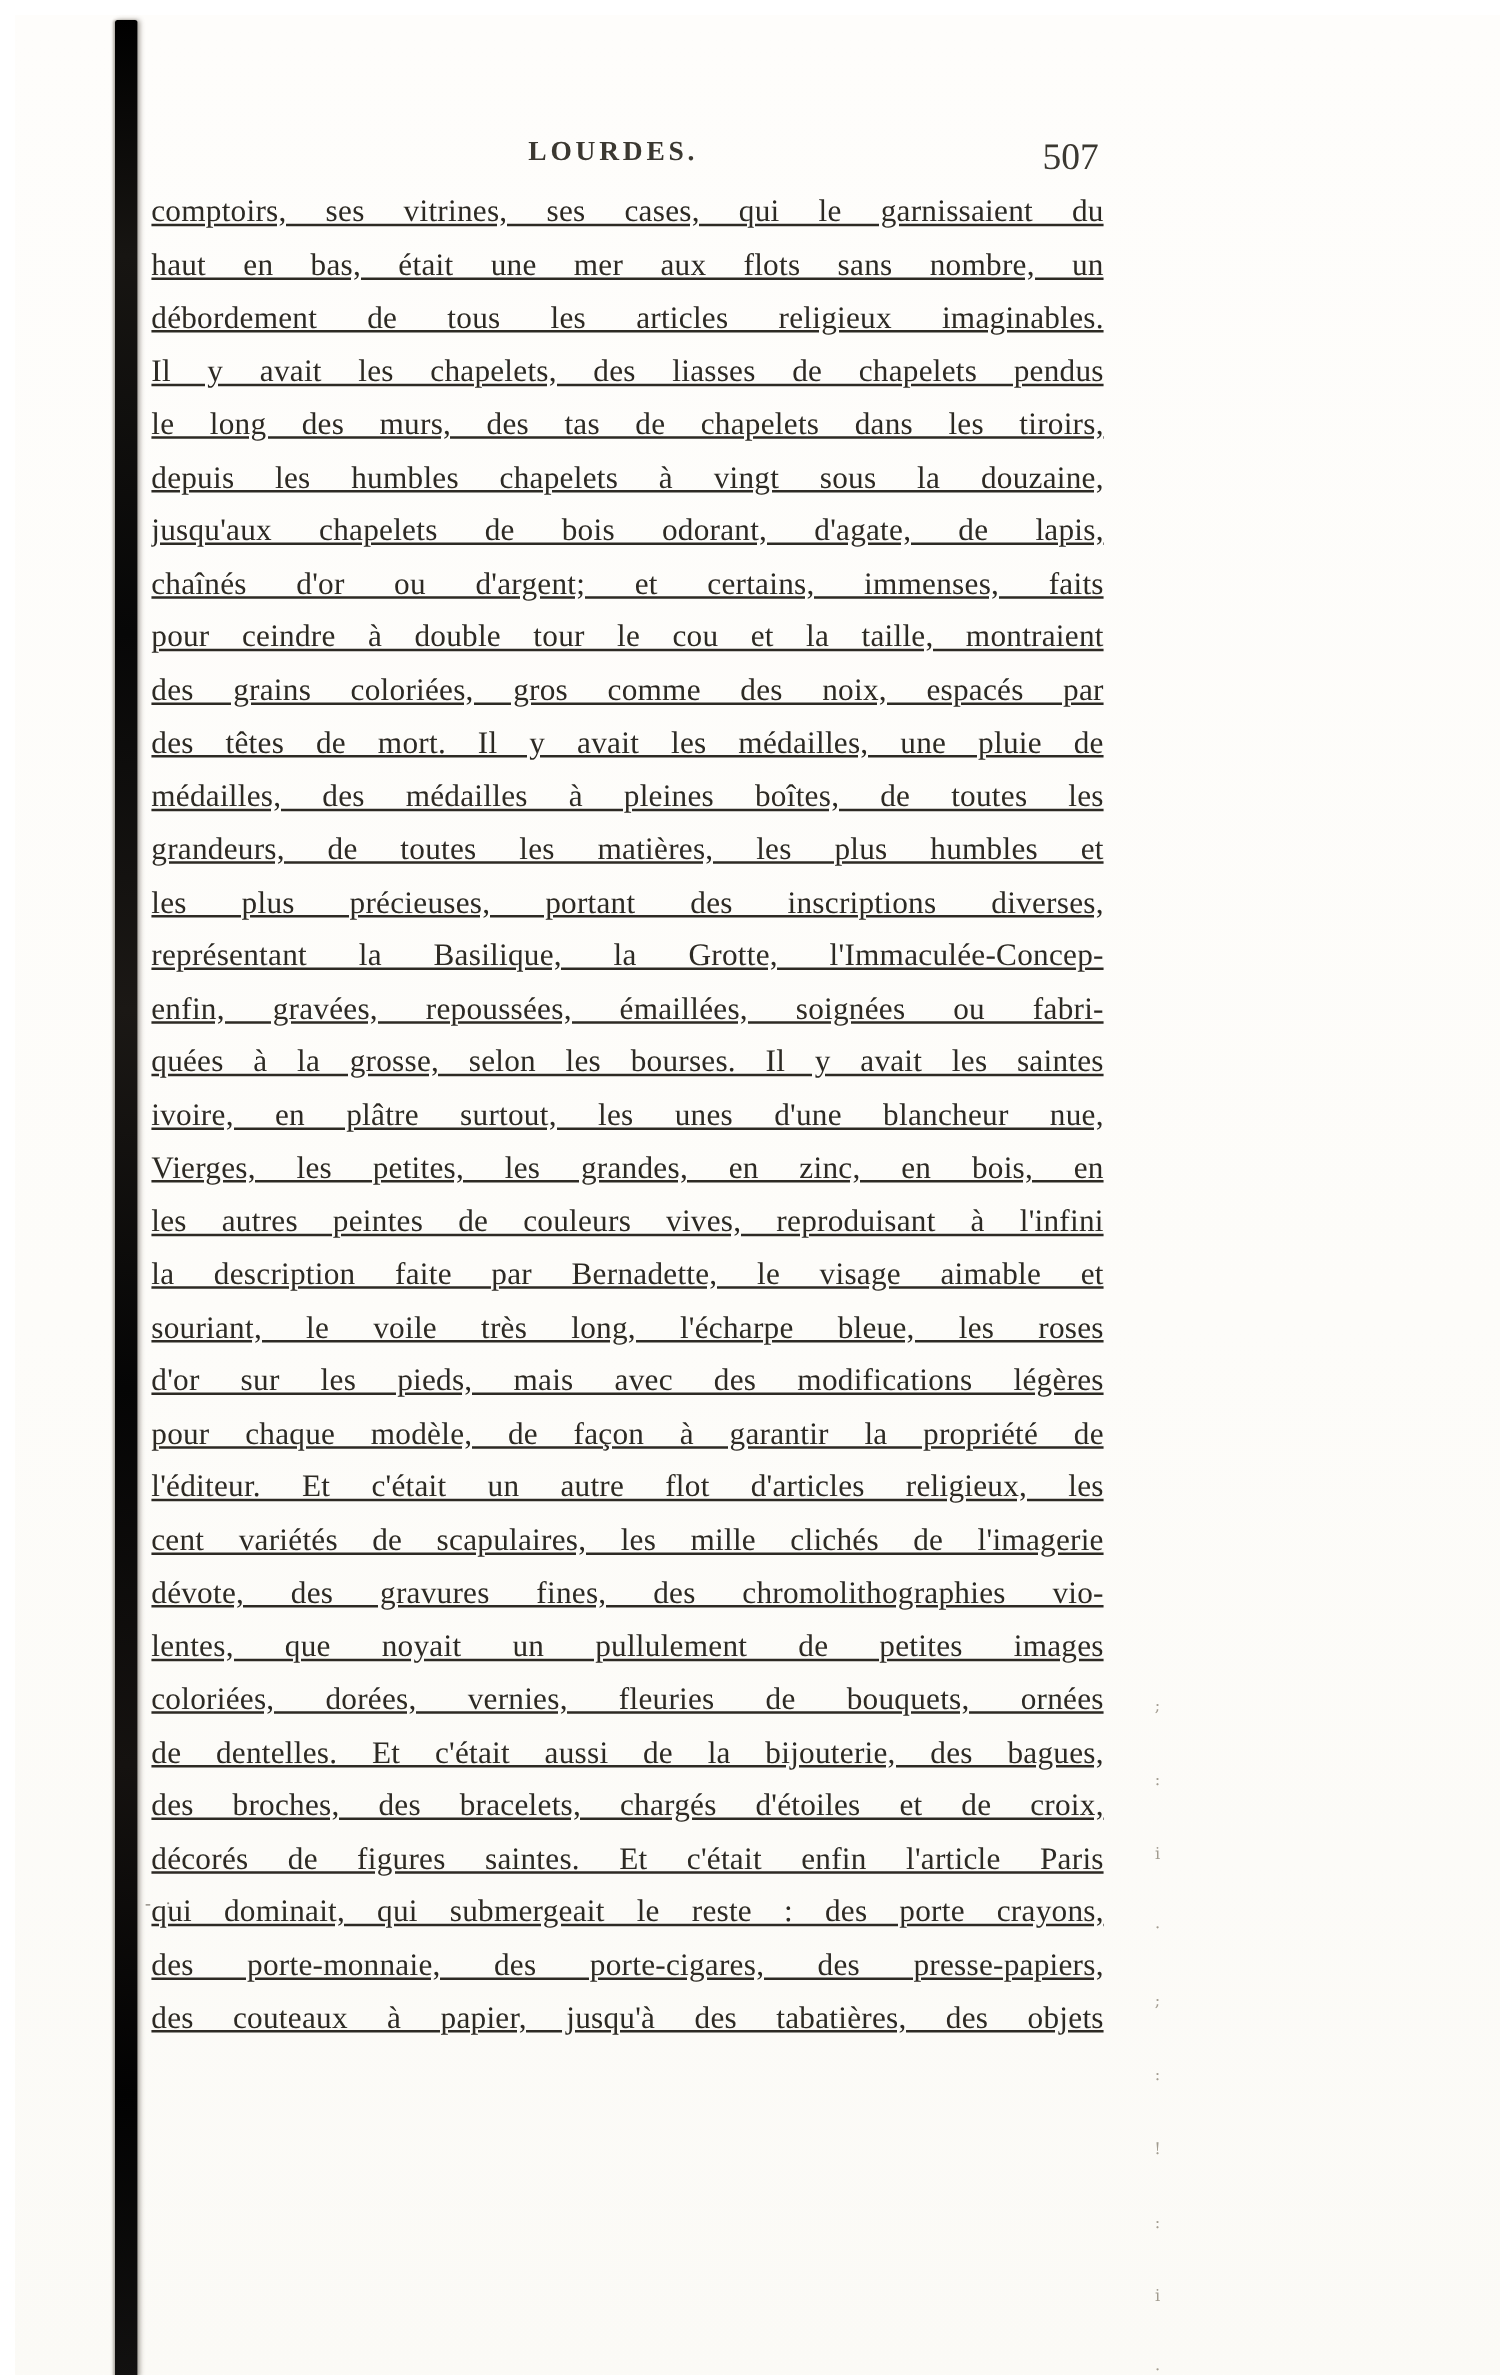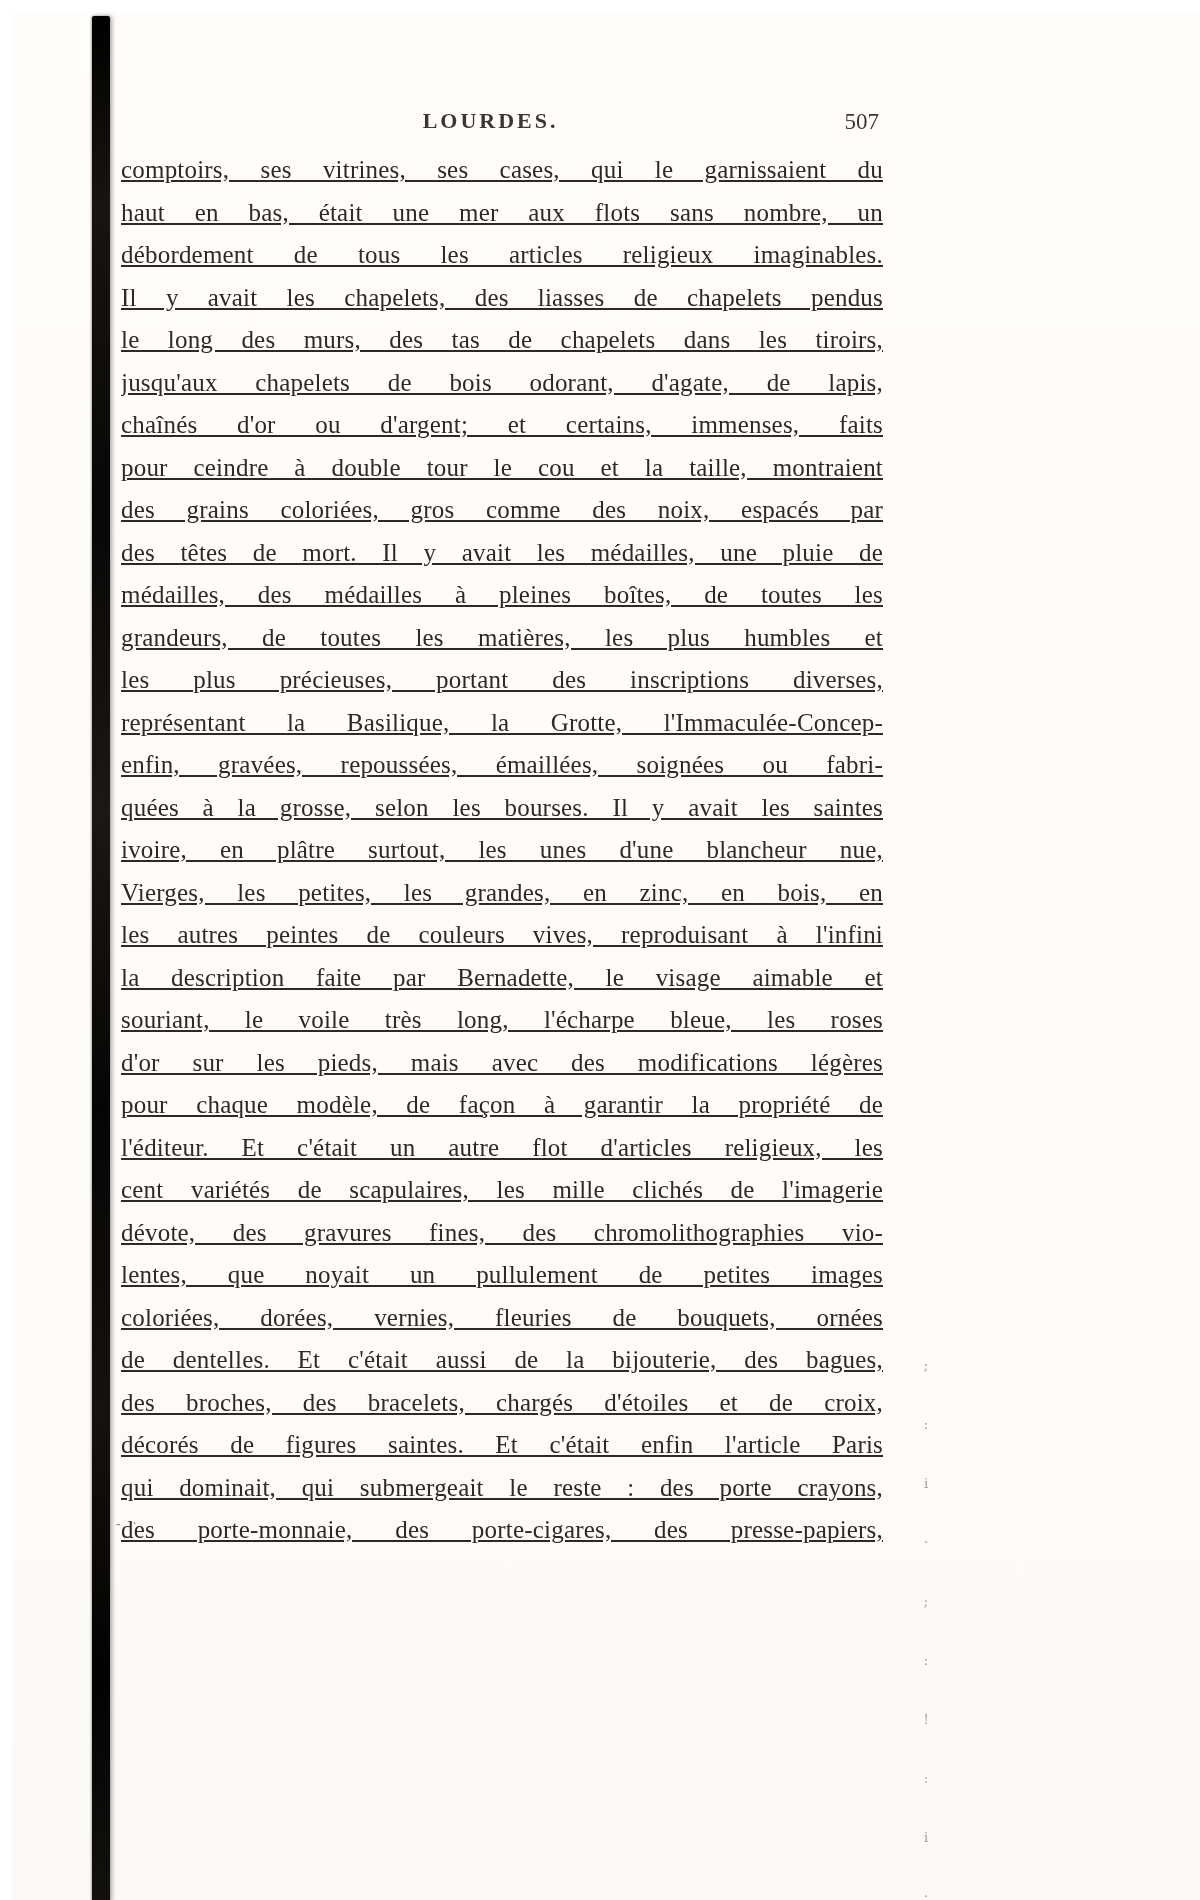--- a/index.html
+++ b/index.html
@@ -46,21 +46,21 @@
     transform: translateX(-50%);
     font-size: 22px;
     font-weight: bold;
     letter-spacing: 3px;
     color: #3b3831;
   }
   .page-number {
     position: absolute;
     right: 4px;
     top: 1px;
-    font-size: 23px;
+    font-size: 30px;
     color: #3b3831;
   }
   .body-text {
     font-size: 25px;
     color: #2d2a24;
     letter-spacing: 0.2px;
   }
   .line {
     height: 38.5px;
     line-height: 38.5px;
@@ -104,20 +104,21 @@
       <span class="running-title">LOURDES.</span>
       <span class="page-number">507</span>
     </div>
 
     <div class="body-text">
         <div class="line">comptoirs, ses vitrines, ses cases, qui le garnissaient du</div>
         <div class="line">haut en bas, était une mer aux flots sans nombre, un</div>
         <div class="line">débordement de tous les articles religieux imaginables.</div>
         <div class="line">Il y avait les chapelets, des liasses de chapelets pendus</div>
         <div class="line">le long des murs, des tas de chapelets dans les tiroirs,</div>
+        <div class="line">depuis les humbles chapelets à vingt sous la douzaine,</div>
         <div class="line">jusqu'aux chapelets de bois odorant, d'agate, de lapis,</div>
         <div class="line">chaînés d'or ou d'argent; et certains, immenses, faits</div>
         <div class="line">pour ceindre à double tour le cou et la taille, montraient</div>
         <div class="line">des grains coloriées, gros comme des noix, espacés par</div>
         <div class="line">des têtes de mort. Il y avait les médailles, une pluie de</div>
         <div class="line">médailles, des médailles à pleines boîtes, de toutes les</div>
         <div class="line">grandeurs, de toutes les matières, les plus humbles et</div>
         <div class="line">les plus précieuses, portant des inscriptions diverses,</div>
         <div class="line">représentant la Basilique, la Grotte, l'Immaculée-Concep-</div>
         <div class="line">enfin, gravées, repoussées, émaillées, soignées ou fabri-</div>
@@ -132,20 +133,21 @@
         <div class="line">l'éditeur. Et c'était un autre flot d'articles religieux, les</div>
         <div class="line">cent variétés de scapulaires, les mille clichés de l'imagerie</div>
         <div class="line">dévote, des gravures fines, des chromolithographies vio-</div>
         <div class="line">lentes, que noyait un pullulement de petites images</div>
         <div class="line">coloriées, dorées, vernies, fleuries de bouquets, ornées</div>
         <div class="line">de dentelles. Et c'était aussi de la bijouterie, des bagues,</div>
         <div class="line">des broches, des bracelets, chargés d'étoiles et de croix,</div>
         <div class="line">décorés de figures saintes. Et c'était enfin l'article Paris</div>
         <div class="line">qui dominait, qui submergeait le reste : des porte crayons,</div>
         <div class="line">des porte-monnaie, des porte-cigares, des presse-papiers,</div>
+        <div class="line">des couteaux à papier, jusqu'à des tabatières, des objets</div>
       </div>
   </div>
 
   <div class="bleed-marks">
       <div class="bleed-mark">;</div>
       <div class="bleed-mark">:</div>
       <div class="bleed-mark">i</div>
       <div class="bleed-mark">·</div>
       <div class="bleed-mark">;</div>
       <div class="bleed-mark">:</div>

